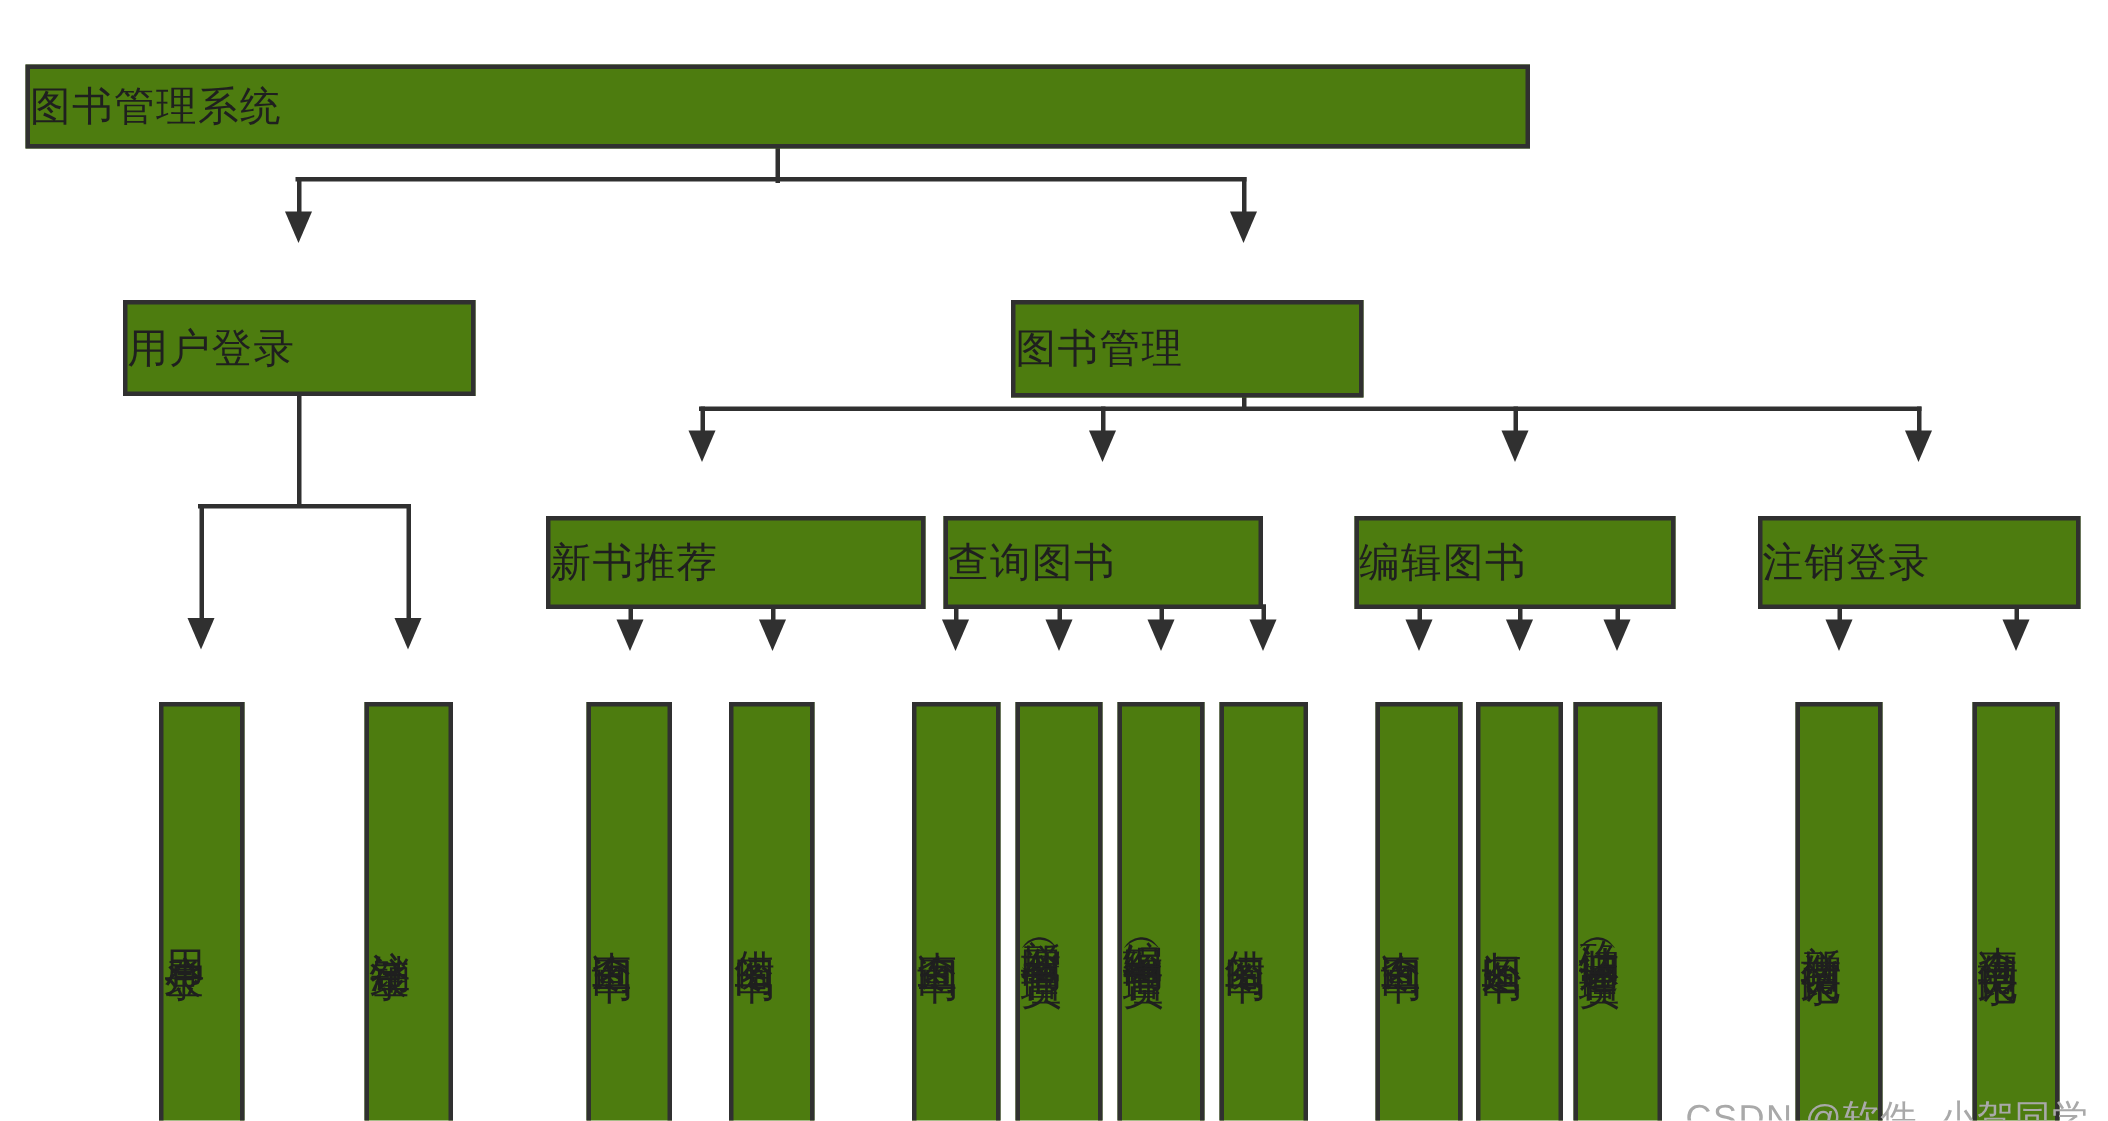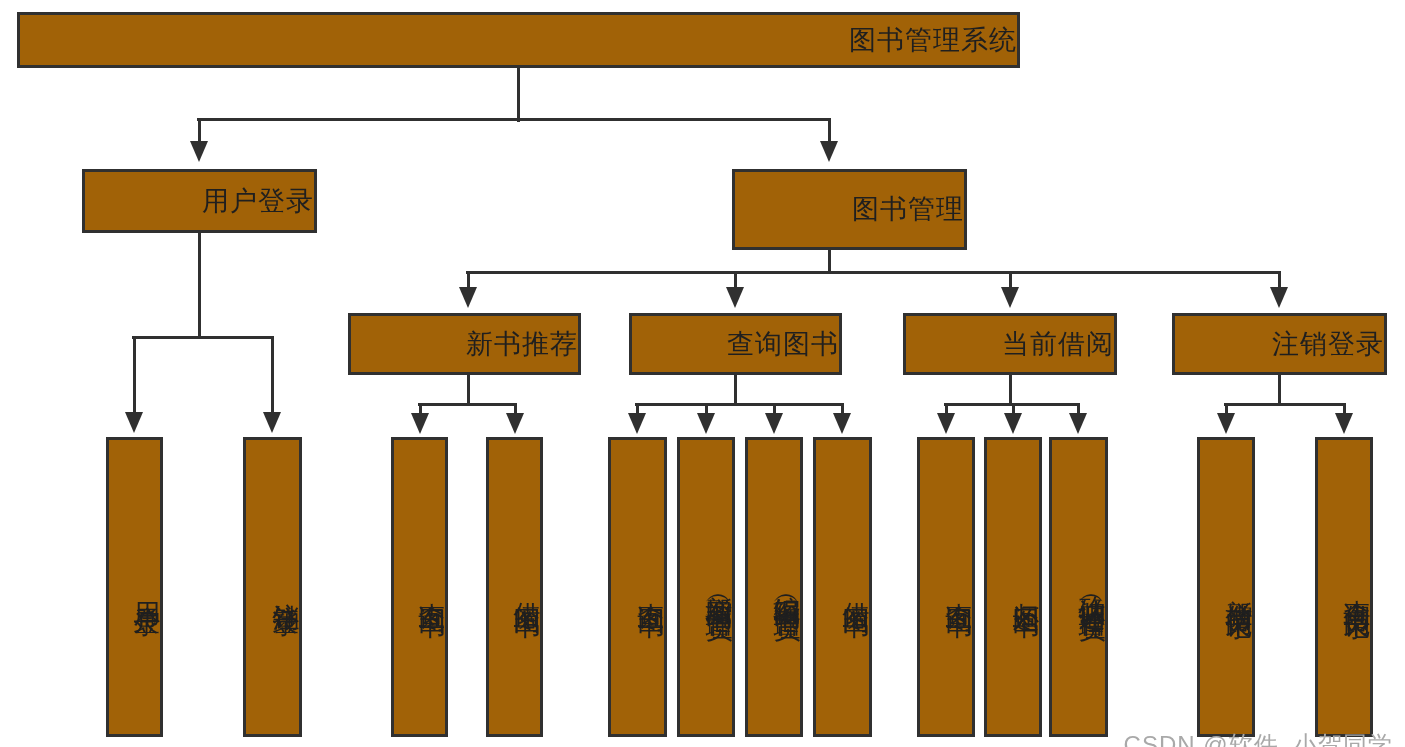--- a/index.html
+++ b/index.html
@@ -7,24 +7,25 @@
   }
   html,body{margin:0;padding:0;}
   body{
     width:1405px;height:747px;position:relative;overflow:hidden;
     background:var(--background);
     font-family:"Liberation Sans", sans-serif;
     color:var(--text);
   }
   .box{
     position:absolute;box-sizing:border-box;
-    border:3px solid var(--line);background:#a16207;
-    display:flex;align-items:center;justify-content:flex-end;
+    border:3px solid var(--line);background:#4d7c0f;
+    display:flex;align-items:center;justify-content:flex-start;
     font-size:27px;line-height:1;letter-spacing:1px;color:var(--text);
     white-space:nowrap;
+    margin-top:31px;
   }
   .vbox .vtext{
     writing-mode:vertical-rl;text-orientation:mixed;
     letter-spacing:3px;line-height:1;white-space:nowrap;
   }
   .lh{position:absolute;height:3px;background:var(--line);}
   .lv{position:absolute;width:3px;background:var(--line);}
   .arrow{
     position:absolute;width:0;height:0;
     border-left:9px solid transparent;border-right:9px solid transparent;
@@ -99,32 +100,32 @@
   <div class="lv" style="left:1343px;top:403px;height:13px"></div>
   <div class="arrow" style="left:1335px;top:413px"></div>
 
   <div class="box" style="left:17px;top:12px;width:1003px;height:56px">
     <span>图书管理系统</span>
   </div>
 
   <div class="box" style="left:82px;top:169px;width:235px;height:64px">
     <span>用户登录</span>
   </div>
-  <div class="box" style="left:732px;top:169px;width:235px;height:81px">
+  <div class="box" style="left:674px;top:169px;width:235px;height:65px">
     <span>图书管理</span>
   </div>
 
-  <div class="box" style="left:348px;top:313px;width:233px;height:62px">
+  <div class="box" style="left:364px;top:313px;width:253px;height:62px">
     <span>新书推荐</span>
   </div>
   <div class="box" style="left:629px;top:313px;width:213px;height:62px">
     <span>查询图书</span>
   </div>
   <div class="box" style="left:903px;top:313px;width:214px;height:62px">
-    <span>当前借阅</span>
+    <span>编辑图书</span>
   </div>
   <div class="box" style="left:1172px;top:313px;width:215px;height:62px">
     <span>注销登录</span>
   </div>
 
   <div class="box vbox" style="left:106px;top:437px;width:57px;height:300px">
     <span class="vtext">用户登录</span>
   </div>
   <div class="box vbox" style="left:243px;top:437px;width:59px;height:300px">
     <span class="vtext">注销登录</span>

